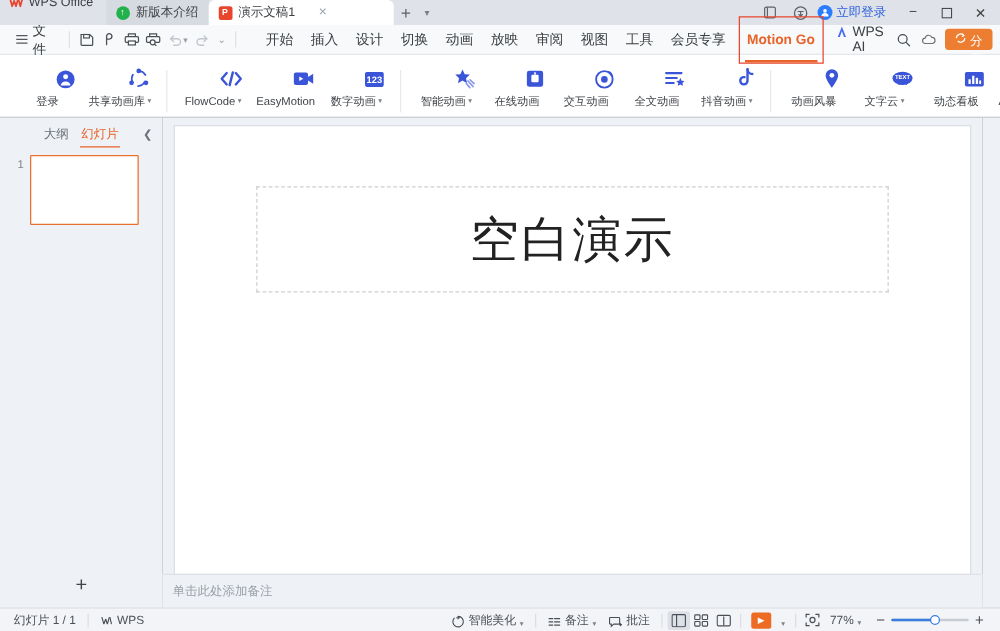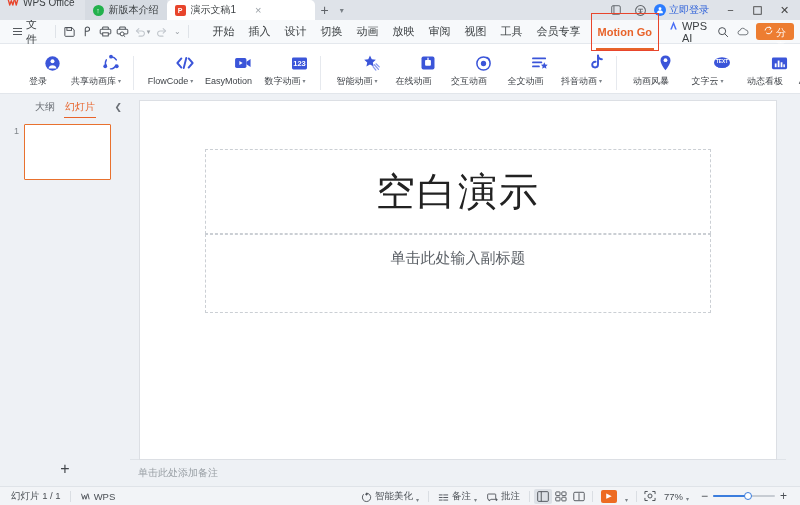--- a/index.html
+++ b/index.html
@@ -583,23 +583,20 @@
       </div>
       <div class="sb-add">+</div>
     </div>
 
     <div class="editor">
       <div class="canvas-wrap">
         <div class="slide-canvas">
           <div class="ph ph-title">
             <span>空白演示</span>
           </div>
-          <div class="ph ph-sub">
-            <span>单击此处输入副标题</span>
-          </div>
         </div>
       </div>
       <div class="notes">
         <span class="notes-inner">单击此处添加备注</span>
       </div>
     </div>
 
     <div class="rightrail"></div>
   </div>
 

